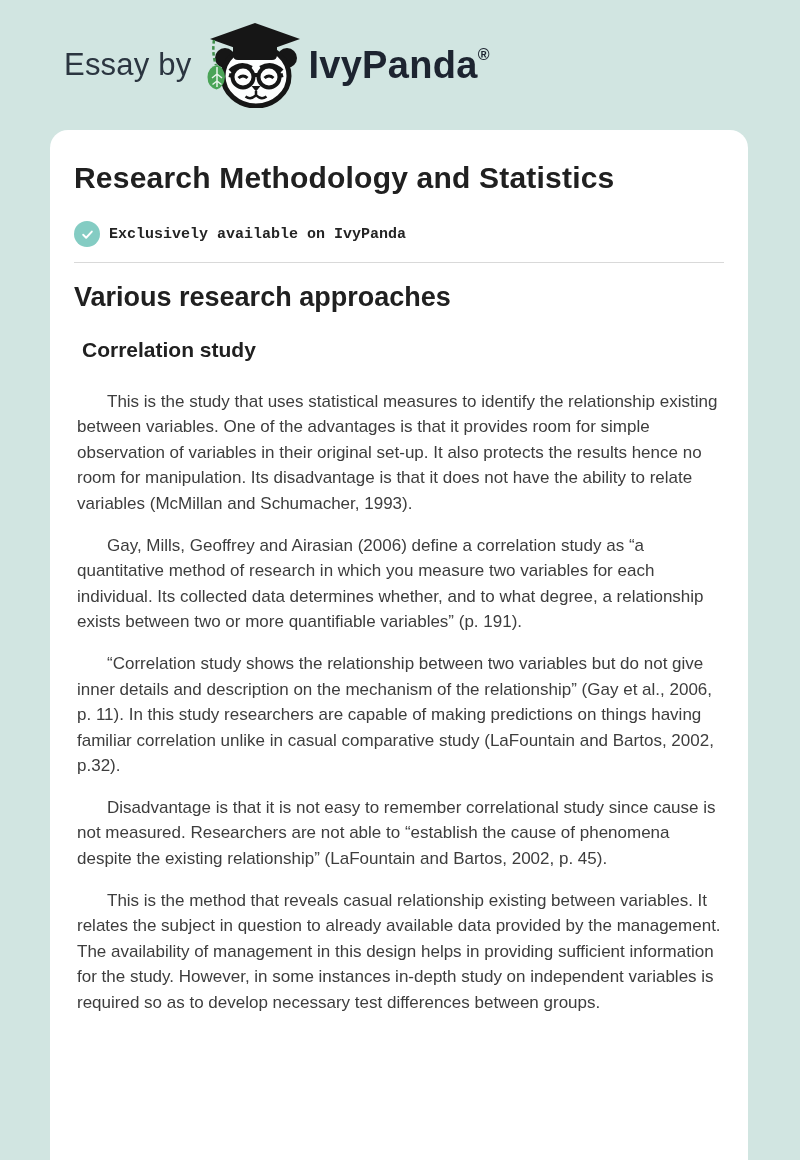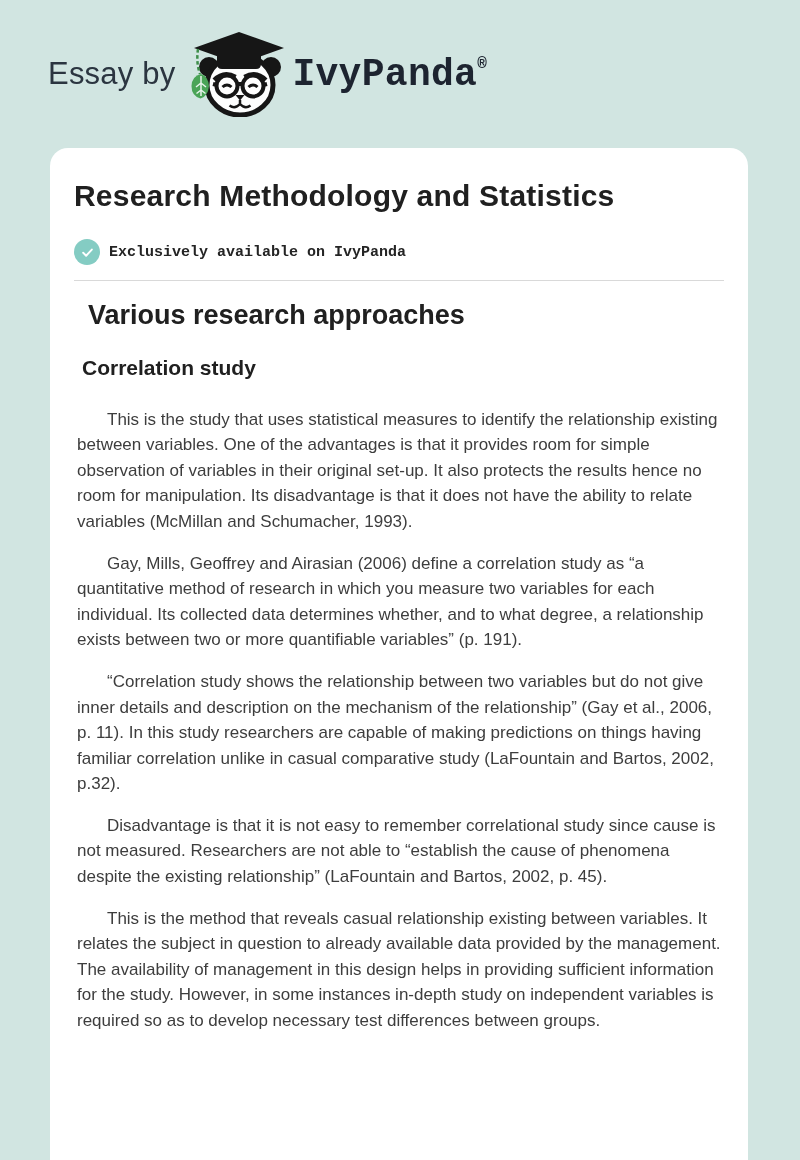--- a/index.html
+++ b/index.html
@@ -14,38 +14,38 @@
     --divider:#d9d9d9;
   }
   *{margin:0;padding:0;box-sizing:border-box;}
   html,body{width:800px;height:1160px;}
   body{
     background:var(--page-background);
     font-family:"Liberation Sans",sans-serif;
     overflow:hidden;
   }
   .site-header{
-    height:148px;
+    height:130px;
     display:flex;
     align-items:center;
-    padding-left:48px;
+    padding-left:64px;
   }
   .essay-by{
     font-size:31px;
     color:var(--header-text);
     letter-spacing:.2px;
   }
   .logo{
     display:flex;
     align-items:center;
     margin-left:14px;
   }
   .logo svg{display:block;}
   .brand{
-    font-family:Liberation Mono, monospace;
+    font-family:Liberation Sans, sans-serif;
     font-weight:700;
     font-size:38px;
     color:var(--brand-text);
     margin-left:5px;
     letter-spacing:.3px;
   }
   .brand sup{
     font-size:16px;
     font-weight:700;
     vertical-align:top;
@@ -85,21 +85,21 @@
     font-size:15px;
     font-weight:700;
     color:var(--badge-text);
   }
   hr.divider{
     border:none;
     border-top:1px solid var(--divider);
     margin:15px 0 0;
   }
   h2.section-heading{
-    margin:18px 14px 0;
+    margin:18px 0 0;
     font-size:27px;
     line-height:1.2;
     font-weight:700;
     color:var(--heading-text);
   }
   h3.subsection-heading{
     margin:24px 8px 26px;
     font-size:21px;
     line-height:1.2;
     font-weight:700;

